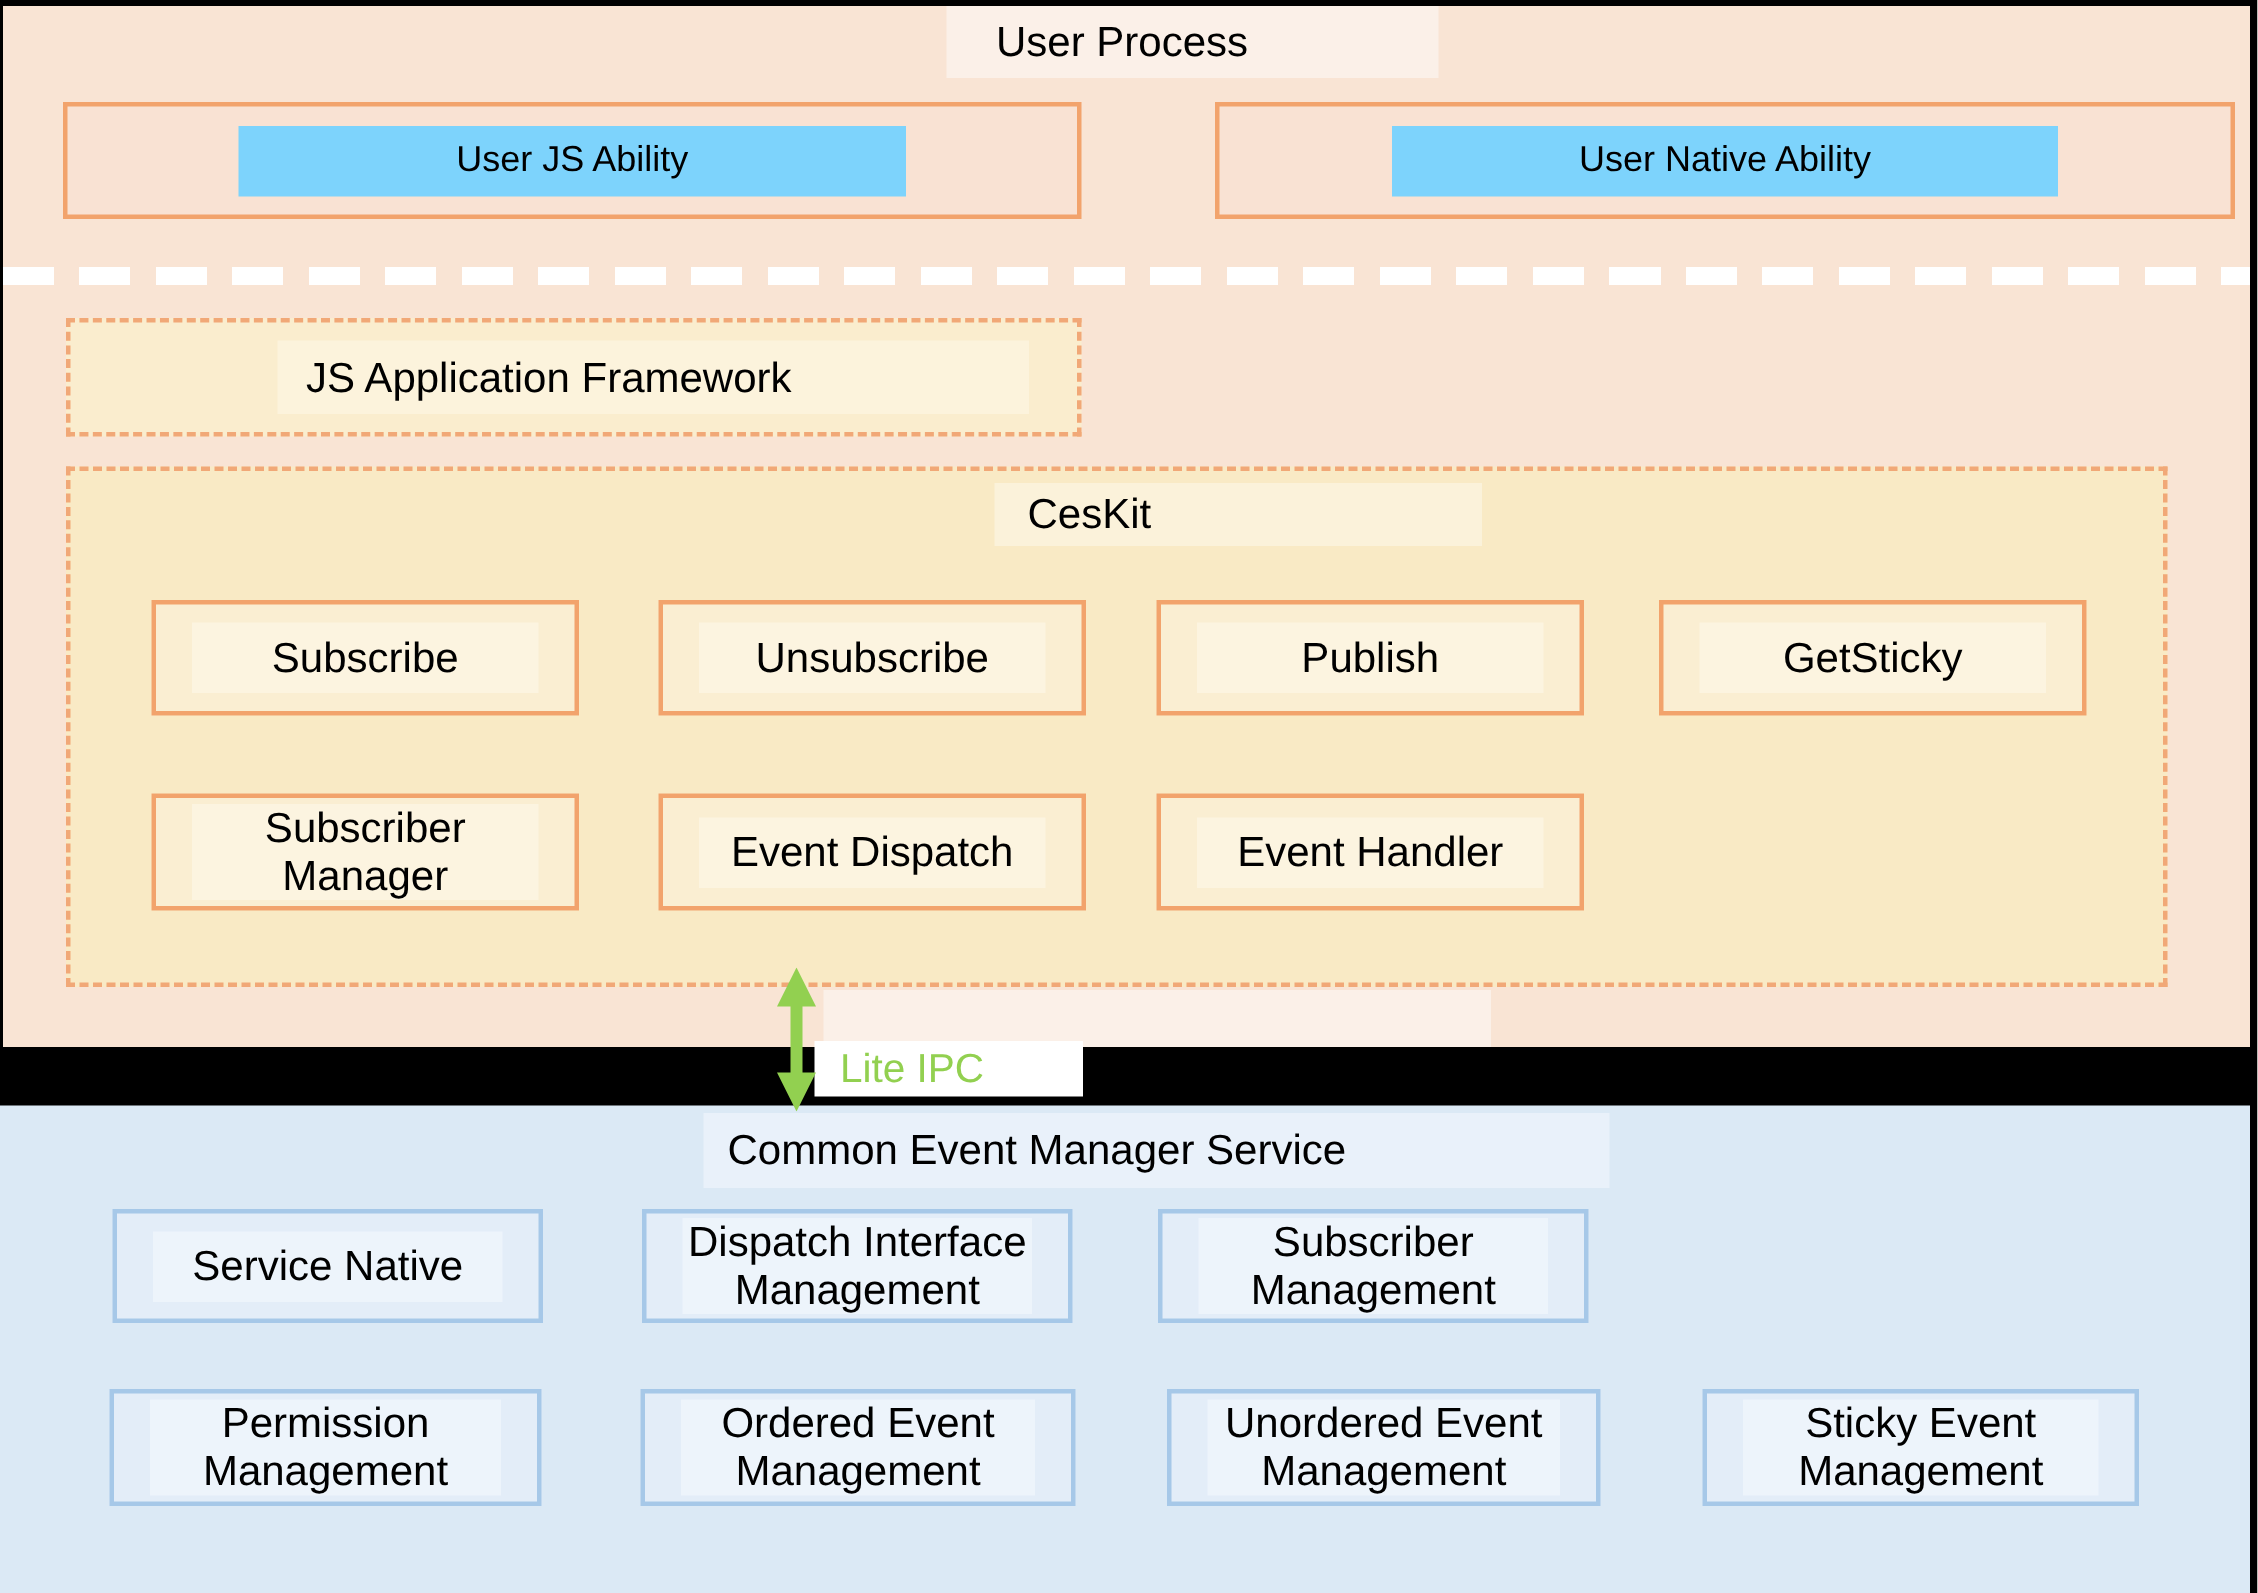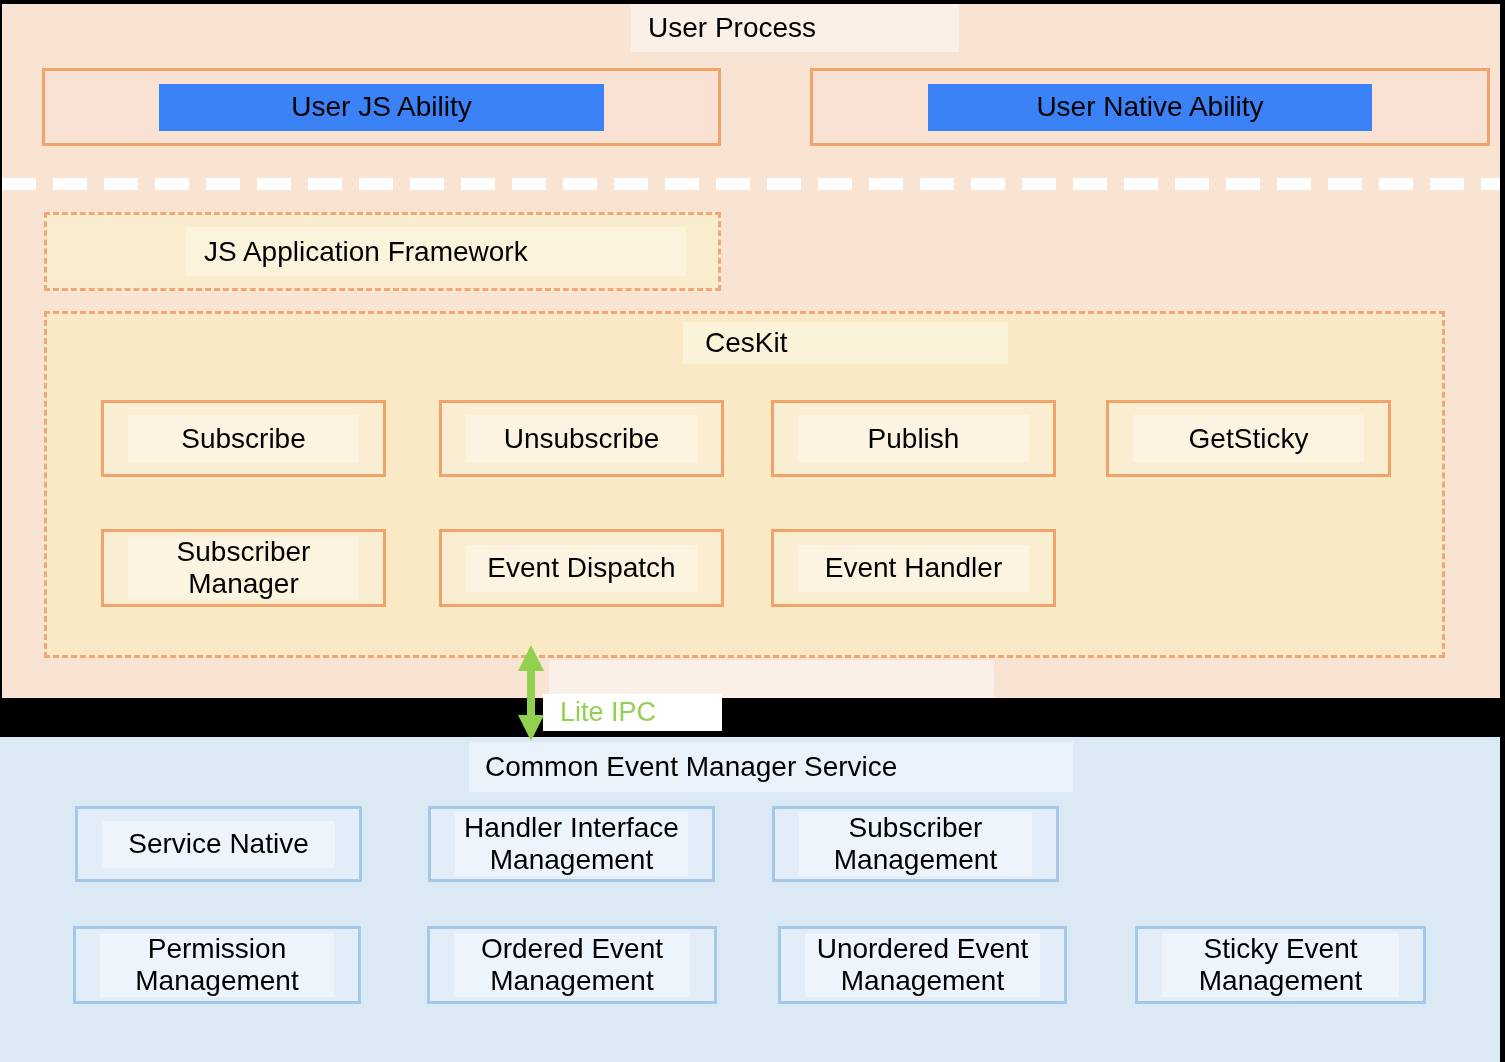--- a/index.html
+++ b/index.html
@@ -10,53 +10,53 @@
   
   #top-section{
     position:absolute; left:2px; top:4px; width:1498px; height:694px;
     background:#F9E4D4;
   }
   .sec-label{
     position:absolute; font-size:28px; white-space:nowrap;
   }
   #user-process-label{
     left:629px; top:0; width:328px; height:48px; line-height:48px;
-    padding-left:17px; box-sizing:border-box; background:#FBF0E8;
+    padding-left:33px; box-sizing:border-box; background:#FBF0E8;
   }
   .peach-box{
     position:absolute; height:78px; box-sizing:border-box;
     border:3px solid #F2A36C; background:#F9E2D3;
     display:flex; align-items:center; justify-content:center;
   }
   #user-js-ability{ left:40px; top:64px; width:679px; }
   #user-native-ability{ left:808px; top:64px; width:680px; }
   .peach-box .hl{
-    width:66%; min-height:47px; background:#3b82f6;
-    display:flex; align-items:center; justify-content:center;
-    font-size:28px; white-space:nowrap;
+    width:66%; min-height:47px; background:#7dd3fc;
+    display:flex; align-items:center; justify-content:center;
+    font-size:24px; white-space:nowrap;
   }
   #dashed-separator{
     position:absolute; left:0; top:174px; width:100%; height:12px;
     background:repeating-linear-gradient(to right,#ffffff 0 34px,transparent 34px 51px);
   }
   #js-framework{
     position:absolute; left:42px; top:208px; width:677px; height:79px;
     box-sizing:border-box; border:3px dashed #F1A877; background:#FAEDCE;
   }
   #js-framework .hl{
     position:absolute; left:138px; top:12px; width:501px; height:49px;
     line-height:49px; background:#FCF3DC; font-size:28px;
     padding-left:19px; box-sizing:border-box; white-space:nowrap;
   }
   #ceskit{
     position:absolute; left:42px; top:307px; width:1401px; height:347px;
     box-sizing:border-box; border:3px dashed #F1A877; background:#F9EAC5;
   }
   #ceskit-label{
-    position:absolute; left:636px; top:8px; width:325px; height:42px;
+    position:absolute; left:616px; top:8px; width:325px; height:42px;
     line-height:42px; background:#FBF2DA; font-size:28px;
     padding-left:22px; box-sizing:border-box; white-space:nowrap;
   }
   .obox{
     position:absolute; width:285px; height:77px; box-sizing:border-box;
     border:3px solid #F2A36C; background:#FAEED2;
     display:flex; align-items:center; justify-content:center;
   }
   .obox .hl, .bbox .hl{
     width:83%; min-height:47px; background:#FCF4E0;
@@ -166,21 +166,21 @@
   <div id="bottom-section">
 
     <div id="cems-label" class="sec-label">Common Event Manager Service</div>
 
     <div id="box-service-startup" class="bbox br1">
       <div class="hl">Service Native</div>
     </div>
 
     <div id="box-service-interface" class="bbox br1">
       <div class="hl">
-        <div>Handler Interface</div>
+        <div>Dispatch Interface</div>
         <div>Management</div>
       </div>
     </div>
 
     <div id="box-subscriber-mgmt" class="bbox br1">
       <div class="hl">
         <div>Subscriber</div>
         <div>Management</div>
       </div>
     </div>

